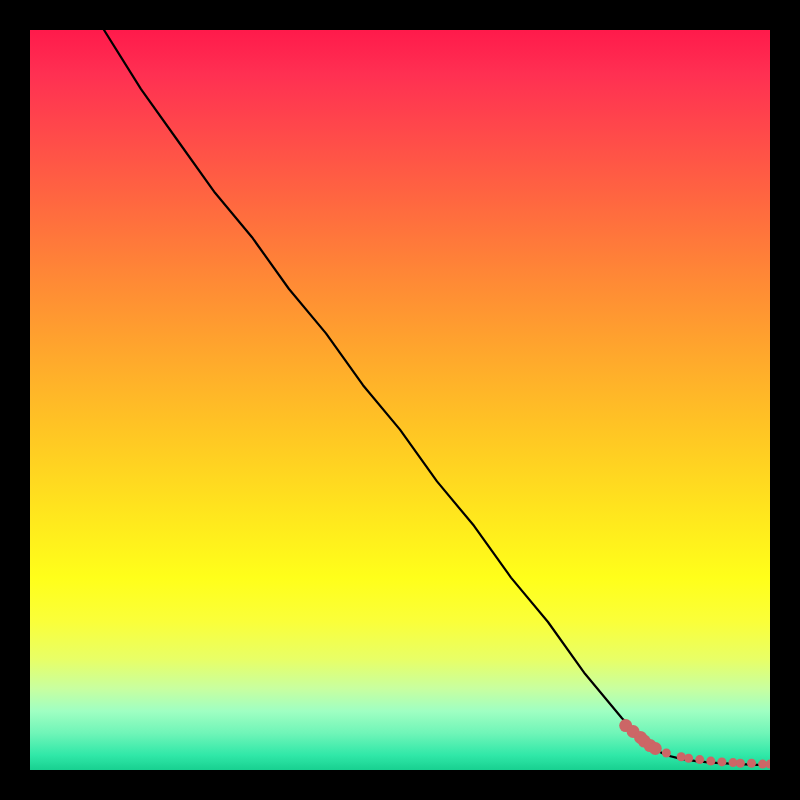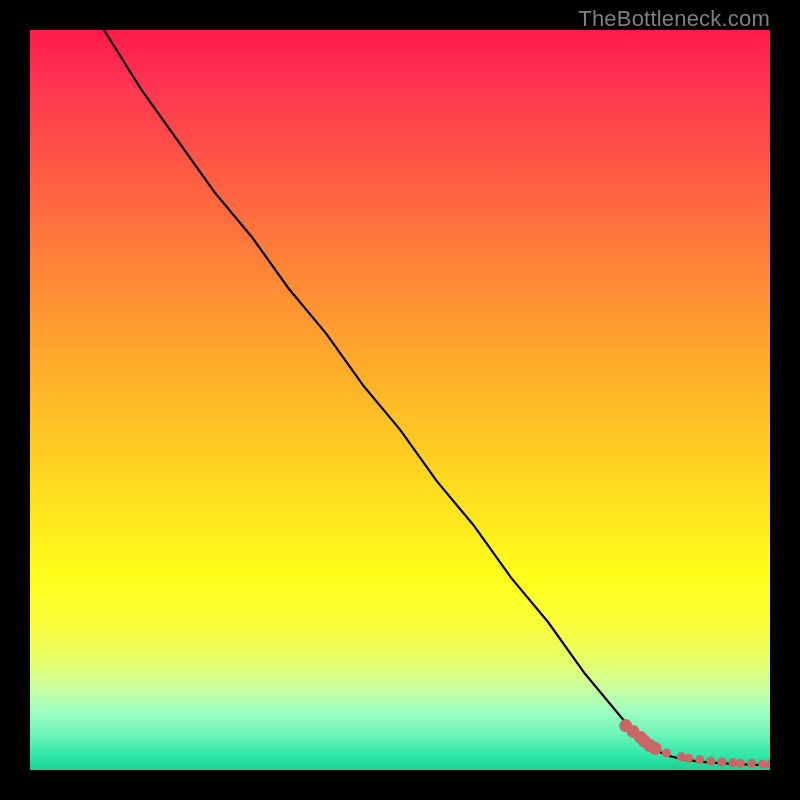--- a/index.html
+++ b/index.html
@@ -61,21 +61,20 @@
     width: 740px;
     height: 740px;
   }
 </style>
 </head>
 <body>
 
 <div class="frame">
   <div class="plot"></div>
 
-  <div class="watermark">TheBottleneck.com</div>
 
   <svg class="curve" viewBox="0 0 740 740" preserveAspectRatio="none">
     <path id="curve-path" fill="none" stroke="#000" stroke-width="2.2" stroke-linecap="round" stroke-linejoin="round" d="M74.0 0.0 L111.0 59.2 L148.0 111.0 L185.0 162.8 L222.0 207.2 L259.0 259.0 L296.0 303.4 L333.0 355.2 L370.0 399.6 L407.0 451.4 L444.0 495.8 L481.0 547.6 L518.0 592.0 L555.0 643.8 L592.0 688.2 L606.8 703.0 L621.6 717.8 L636.4 725.2 L651.2 728.9 L666.0 731.1 L680.8 732.6 L695.6 733.3 L710.4 734.1 L725.2 734.8 L740.0 734.8 "></path>
     <g id="points">
         <circle cx="595.7" cy="695.6" r="6.5" fill="#cc6666"></circle>
         <circle cx="603.1" cy="701.5" r="6.5" fill="#cc6666"></circle>
         <circle cx="610.5" cy="707.4" r="6.5" fill="#cc6666"></circle>
         <circle cx="614.2" cy="711.1" r="6.5" fill="#cc6666"></circle>
         <circle cx="620.1" cy="715.6" r="6.5" fill="#cc6666"></circle>
         <circle cx="625.3" cy="718.5" r="6.5" fill="#cc6666"></circle>

